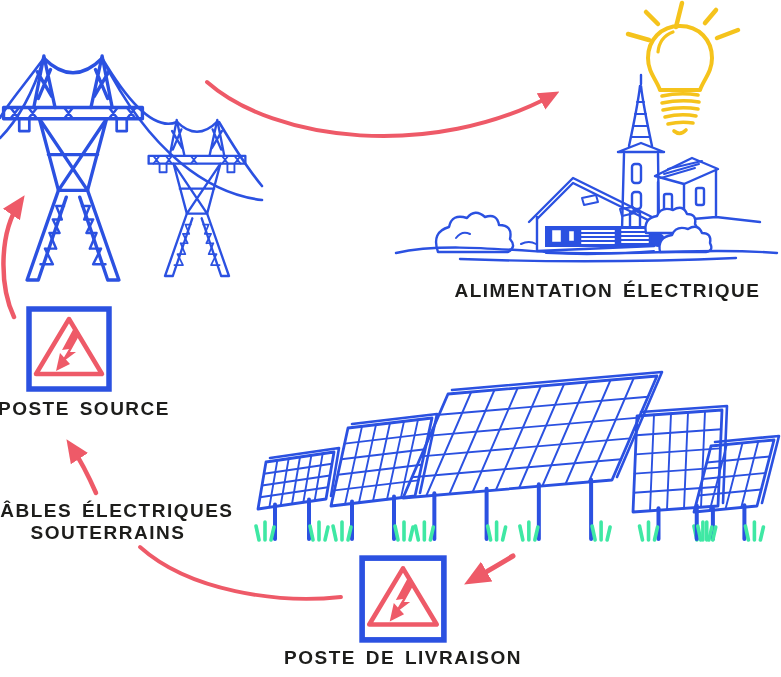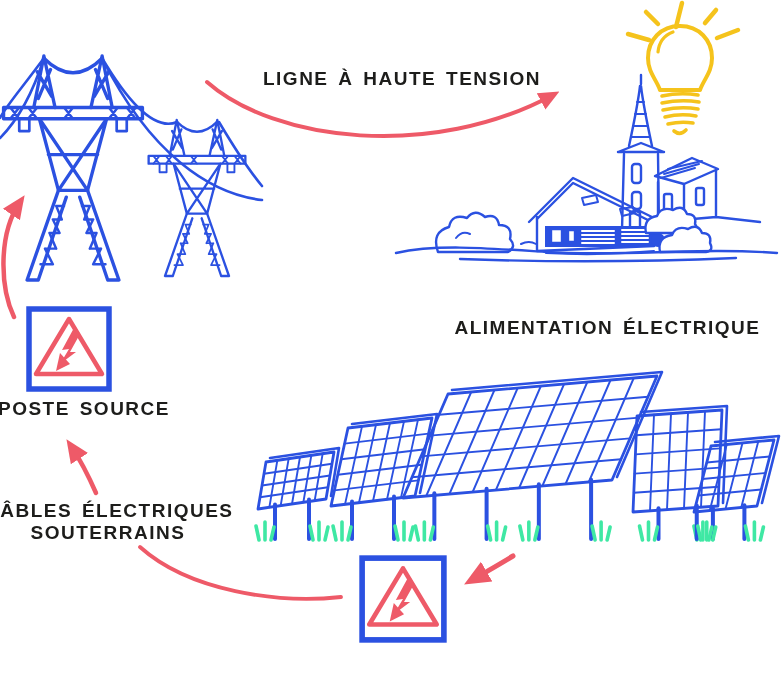--- a/index.html
+++ b/index.html
@@ -9,21 +9,21 @@
   svg{display:block;overflow:visible;}
   .st-blue{stroke:var(--line-blue,#2B51E1);fill:none;stroke-linecap:round;stroke-linejoin:round;}
   .fl-blue{fill:var(--line-blue,#2B51E1);stroke:none;}
   .st-red{stroke:var(--arrow-red,#EE5A68);fill:none;stroke-linecap:round;stroke-linejoin:round;}
   .fl-red{fill:var(--arrow-red,#EE5A68);stroke:none;}
   .st-yellow{stroke:var(--bulb-yellow,#F5C31C);fill:none;stroke-linecap:round;stroke-linejoin:round;}
   .st-green{stroke:var(--grass-green,#3FE8A4);fill:none;stroke-linecap:round;}
   .fl-white{fill:#fff;}
   .label{position:absolute;font-weight:700;color:var(--label-black,#1D1D1B);
          letter-spacing:1.5px;word-spacing:3px;text-align:center;white-space:nowrap;font-size:19px;}
-  .two-line{line-height:29px;margin-top:37px;}
+  .two-line{line-height:29px;}
   .two-line-sm{line-height:22px;}
 </style>
 </head>
 <body>
 
 <div class="stage">
 
   <svg class="abs" style="left:0;top:46px" width="262" height="250" viewBox="0 0 262 250">
     <defs>
       <g id="tower" class="st-blue" stroke-width="3">
@@ -205,27 +205,27 @@
         <path d="M0,0.6 L10,5 L0,9.4 Z" class="fl-red"></path>
       </marker>
     </defs>
     <path class="st-red" stroke-width="4.5" marker-end="url(#ah)" d="M14,317 C0,288 -2,234 20,202"></path>
     <path class="st-red" stroke-width="4" marker-end="url(#ah)" d="M207,82 C275,142 432,160 553,95"></path>
     <path class="st-red" stroke-width="4.5" marker-end="url(#ah)" d="M96,493 C89,477 81,461 71,446"></path>
     <path class="st-red" stroke-width="3.8" d="M341,597 C278,604 189,591 140,547"></path>
     <path class="st-red" stroke-width="5" marker-end="url(#ah)" d="M513,556 C500,564 486,572 472,580"></path>
   </svg>
 
-  <div class="label" style="left:247px;top:68px;width:310px">LIGNE À HAUTE TENSION</div>
 
   <div class="label two-line" style="left:450px;top:276px;width:315px">
     <div>ALIMENTATION ÉLECTRIQUE</div>
   </div>
 
   <div class="label" style="left:-10px;top:398px;width:188px">POSTE SOURCE</div>
 
   <div class="label two-line-sm" style="left:-15px;top:500px;width:246px">
     <div>CÂBLES ÉLECTRIQUES</div>
     <div>SOUTERRAINS</div>
   </div>
 
+  <div class="label" style="left:253px;top:647px;width:300px">POSTE DE LIVRAISON</div>
 
 </div>
 
 </body></html>

